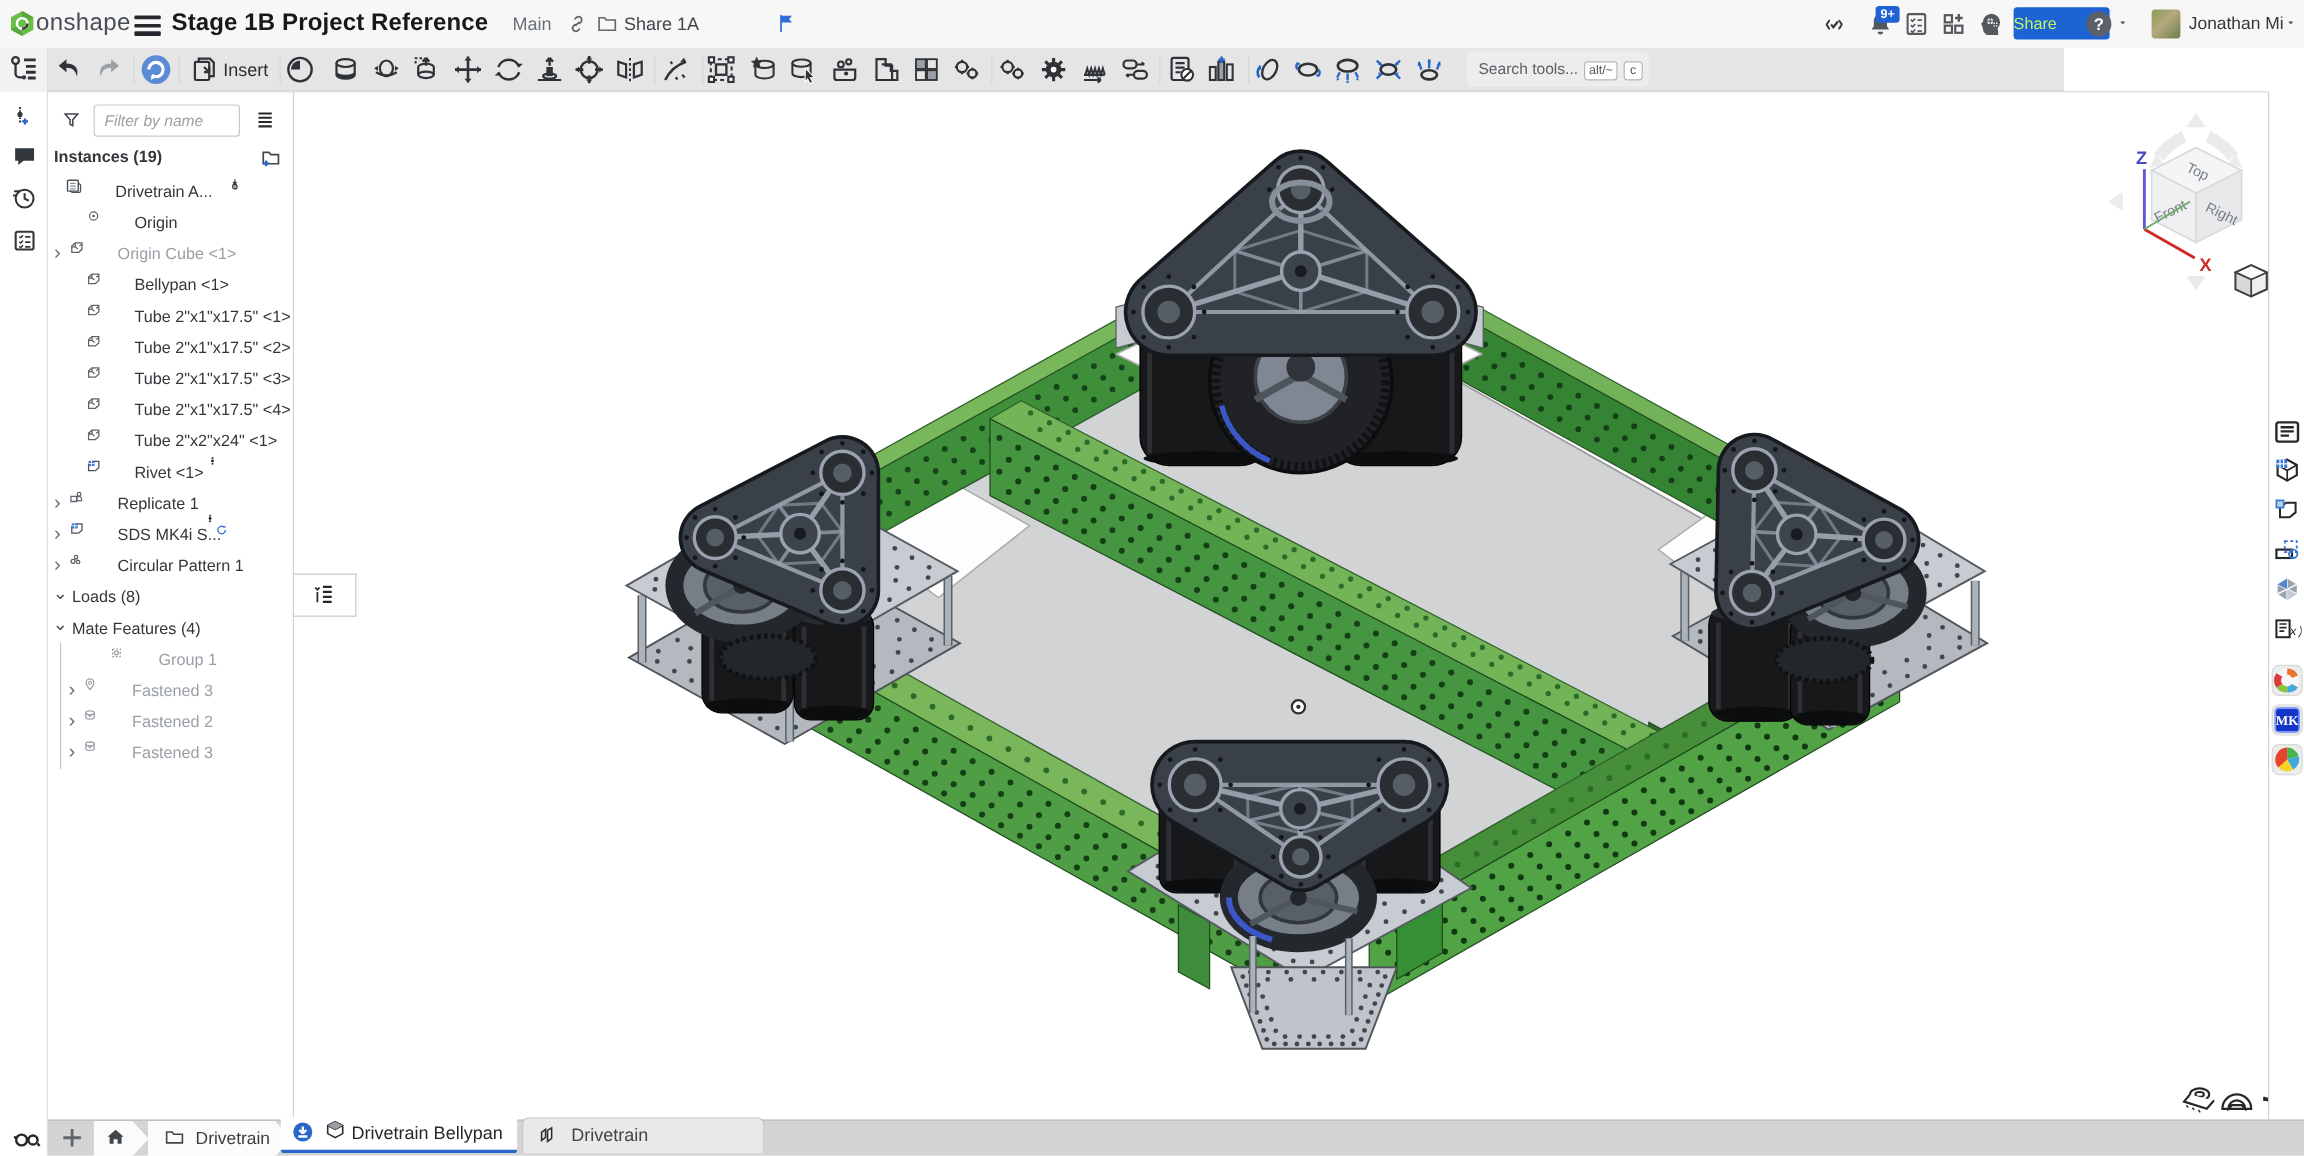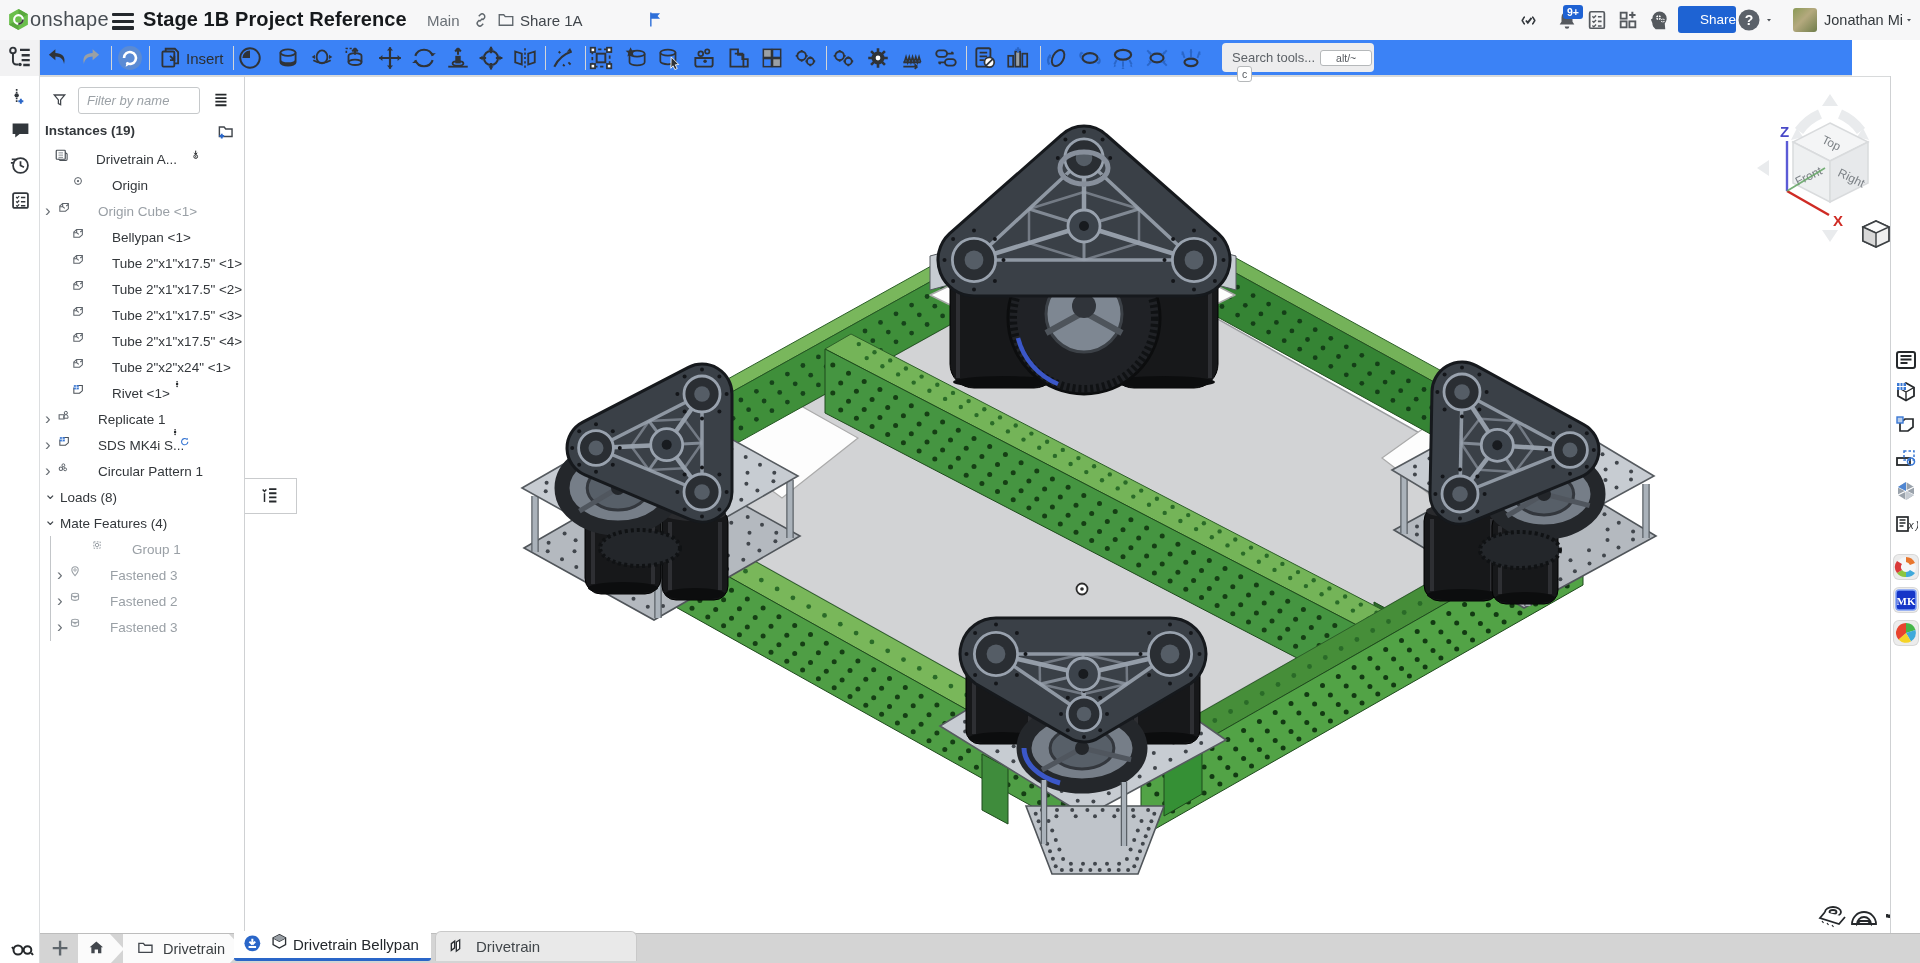--- a/index.html
+++ b/index.html
@@ -4,30 +4,30 @@
 *{margin:0;padding:0;box-sizing:border-box}
 html,body{width:1920px;height:963px;overflow:hidden;font-family:"Liberation Sans",sans-serif;background:#fff}
 .topbar{position:absolute;left:0;top:0;width:1920px;height:40px;background:#f7f7f8;z-index:5}
 .onshape-word{position:absolute;left:30px;top:8px;font-size:20px;color:#474d53;letter-spacing:0.3px}
 .hamb{position:absolute;left:112px;top:13px}
 .hamb i{display:block;width:22px;height:3.4px;background:#24282c;margin-bottom:3.2px;border-radius:1px}
 .doc-title{position:absolute;left:143px;top:8px;font-size:20px;font-weight:bold;color:#16191c;letter-spacing:0.1px}
 .ws-name{position:absolute;left:427px;top:12px;font-size:15px;color:#6a7076}
 .folder-name{position:absolute;left:520px;top:12px;font-size:15px;color:#41464c}
 .badge{position:absolute;left:7px;top:-4px;background:#1f62d3;color:#fff;font-size:10.5px;font-weight:bold;padding:1px 4px;border-radius:3px}
-.share-btn{position:absolute;left:1678px;top:6px;background:#1e63d3;color:#ffffff;font-size:13.5px;padding:6px 0;width:58px;text-align:right;border-radius:3px}
+.share-btn{position:absolute;left:1678px;top:6px;background:#1e63d3;color:#bef264;font-size:13.5px;padding:6px 0;width:80px;text-align:left;border-radius:3px}
 .avatar{position:absolute;left:1793px;top:8px;width:24px;height:24px;border-radius:3px;background:linear-gradient(135deg,#8a9a56 0%,#b4a97e 45%,#6f7d4a 100%)}
 .uname{position:absolute;left:1824px;top:12px;font-size:14.5px;color:#33383c}
-.toolbar{position:absolute;left:0;top:40px;width:1852px;height:36px;background:#3b82f6;z-index:5;border-bottom:1px solid #d8dadb}
+.toolbar{position:absolute;left:0;top:40px;width:1720px;height:36px;background:#e5e5e5;z-index:5;border-bottom:1px solid #d8dadb}
 .ttab{position:absolute;left:0;top:0;width:40px;height:36px;background:#f2f2f3;border-right:1px solid #e0e0e0}
 .ti{position:absolute;top:5px}
 .tsep{position:absolute;top:6px;width:1px;height:24px;background:#d4d6d8}
 .tlabel{position:absolute;top:10px;font-size:15px;color:#2b2f33}
 .searchbox{position:absolute;left:1222px;top:3px;width:152px;height:29px;background:#ededee;border-radius:4px;font-size:13px;padding:7px 0 0 10px;color:#5d6267}
-.kbd{display:inline-block;border:1px solid #b5b8ba;background:#fff;border-radius:3px;font-size:10.5px;color:#55595e;padding:0 15px;margin-left:5px;height:16px;line-height:15px}
+.kbd{display:inline-block;border:1px solid #b5b8ba;background:#fff;border-radius:3px;font-size:10.5px;color:#55595e;padding:0 3px;margin-left:5px;height:16px;line-height:15px}
 .lsidebar{position:absolute;left:0;top:40px;width:40px;height:923px;background:#fff;border-right:1px solid #dcdee0;z-index:4}
 .lsidebar .si{position:absolute;left:10px}
 .lpanel{position:absolute;left:40px;top:76px;width:205px;height:857px;background:#fff;border-right:1px solid #cfd1d3;border-top:1px solid #d8dadb;z-index:3}
 .filterbox{position:absolute;left:38px;top:10px;width:122px;height:27px;border:1px solid #c6c9cb;border-radius:3px;font-size:13px;font-style:italic;color:#9ba1a6;padding:5px 0 0 8px}
 .ihdr{position:absolute;left:5px;top:46px;font-size:13.5px;font-weight:bold;color:#33373b}
 .trow{position:absolute;left:0;height:26px;width:205px;display:flex;align-items:center}
 .tl{font-size:13.5px;margin-left:24px;white-space:nowrap}
 .tl.dark{color:#33373b}
 .tl.gray{color:#9aa0a6}
 .chev{color:#6a7076;font-size:17px;margin-left:5px;width:10px;display:inline-block}

